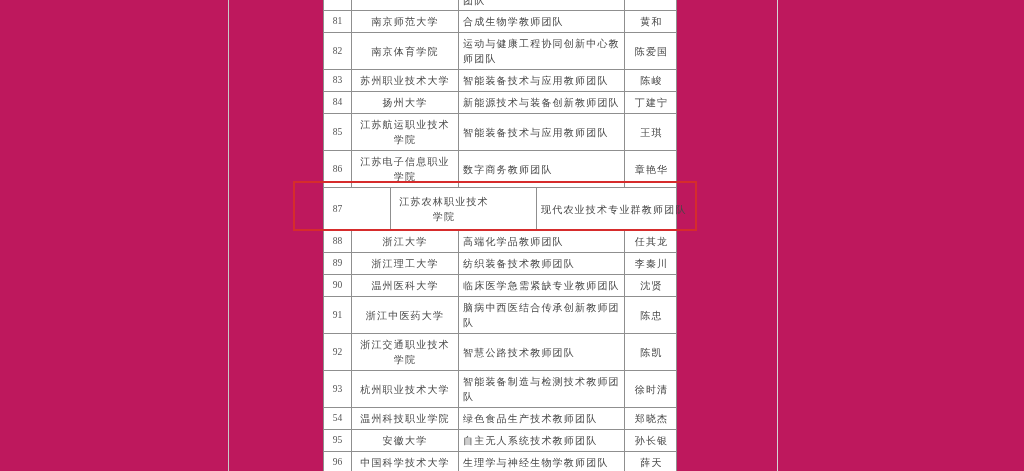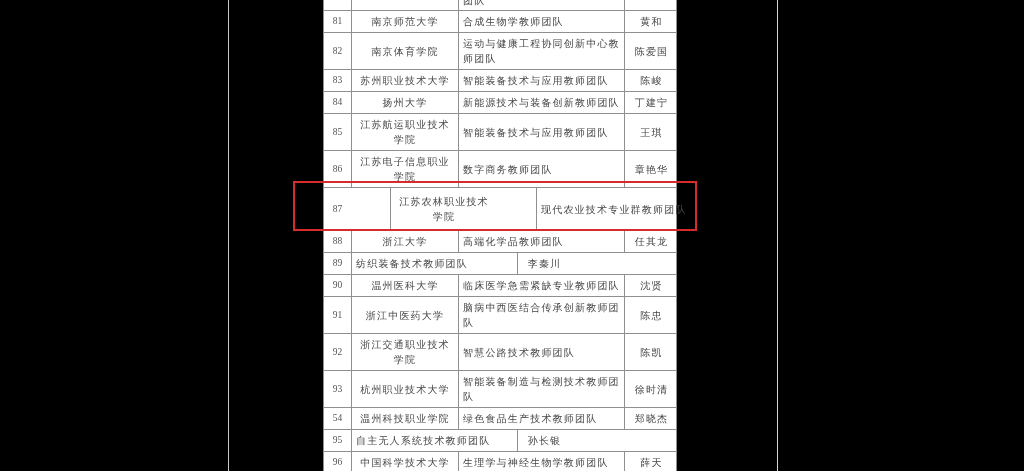--- a/index.html
+++ b/index.html
@@ -9,21 +9,21 @@
     width: 1024px;
     height: 471px;
     overflow: hidden;
     font-family: "Liberation Serif", "DejaVu Serif", serif;
   }
   .canvas {
     position: relative;
     width: 1024px;
     height: 471px;
     overflow: hidden;
-    background: #000000;
+    background: #be185d;
   }
   .page-edge {
     position: absolute;
     top: 0;
     width: 1px;
     height: 471px;
     background: #c9c9c9;
   }
   .page-edge.left  { left: 228px; }
   .page-edge.right { left: 777px; background: #d4d4d4; }
@@ -155,20 +155,21 @@
     <div class="cell team">现代农业技术专业群教师团队</div>
   </div>
       <div class="row">
     <div class="cell num">88</div>
     <div class="cell university">浙江大学</div>
     <div class="cell team">高端化学品教师团队</div>
     <div class="cell leader">任其龙</div>
   </div>
       <div class="row">
     <div class="cell num">89</div>
+    <div class="cell university">浙江理工大学</div>
     <div class="cell team">纺织装备技术教师团队</div>
     <div class="cell leader">李秦川</div>
   </div>
       <div class="row">
     <div class="cell num">90</div>
     <div class="cell university">温州医科大学</div>
     <div class="cell team">临床医学急需紧缺专业教师团队</div>
     <div class="cell leader">沈贤</div>
   </div>
       <div class="row">
@@ -190,20 +191,21 @@
     <div class="cell leader">徐时清</div>
   </div>
       <div class="row">
     <div class="cell num">54</div>
     <div class="cell university">温州科技职业学院</div>
     <div class="cell team">绿色食品生产技术教师团队</div>
     <div class="cell leader">郑晓杰</div>
   </div>
       <div class="row">
     <div class="cell num">95</div>
+    <div class="cell university">安徽大学</div>
     <div class="cell team">自主无人系统技术教师团队</div>
     <div class="cell leader">孙长银</div>
   </div>
       <div class="row">
     <div class="cell num">96</div>
     <div class="cell university">中国科学技术大学</div>
     <div class="cell team">生理学与神经生物学教师团队</div>
     <div class="cell leader">薛天</div>
   </div>
     </div>

